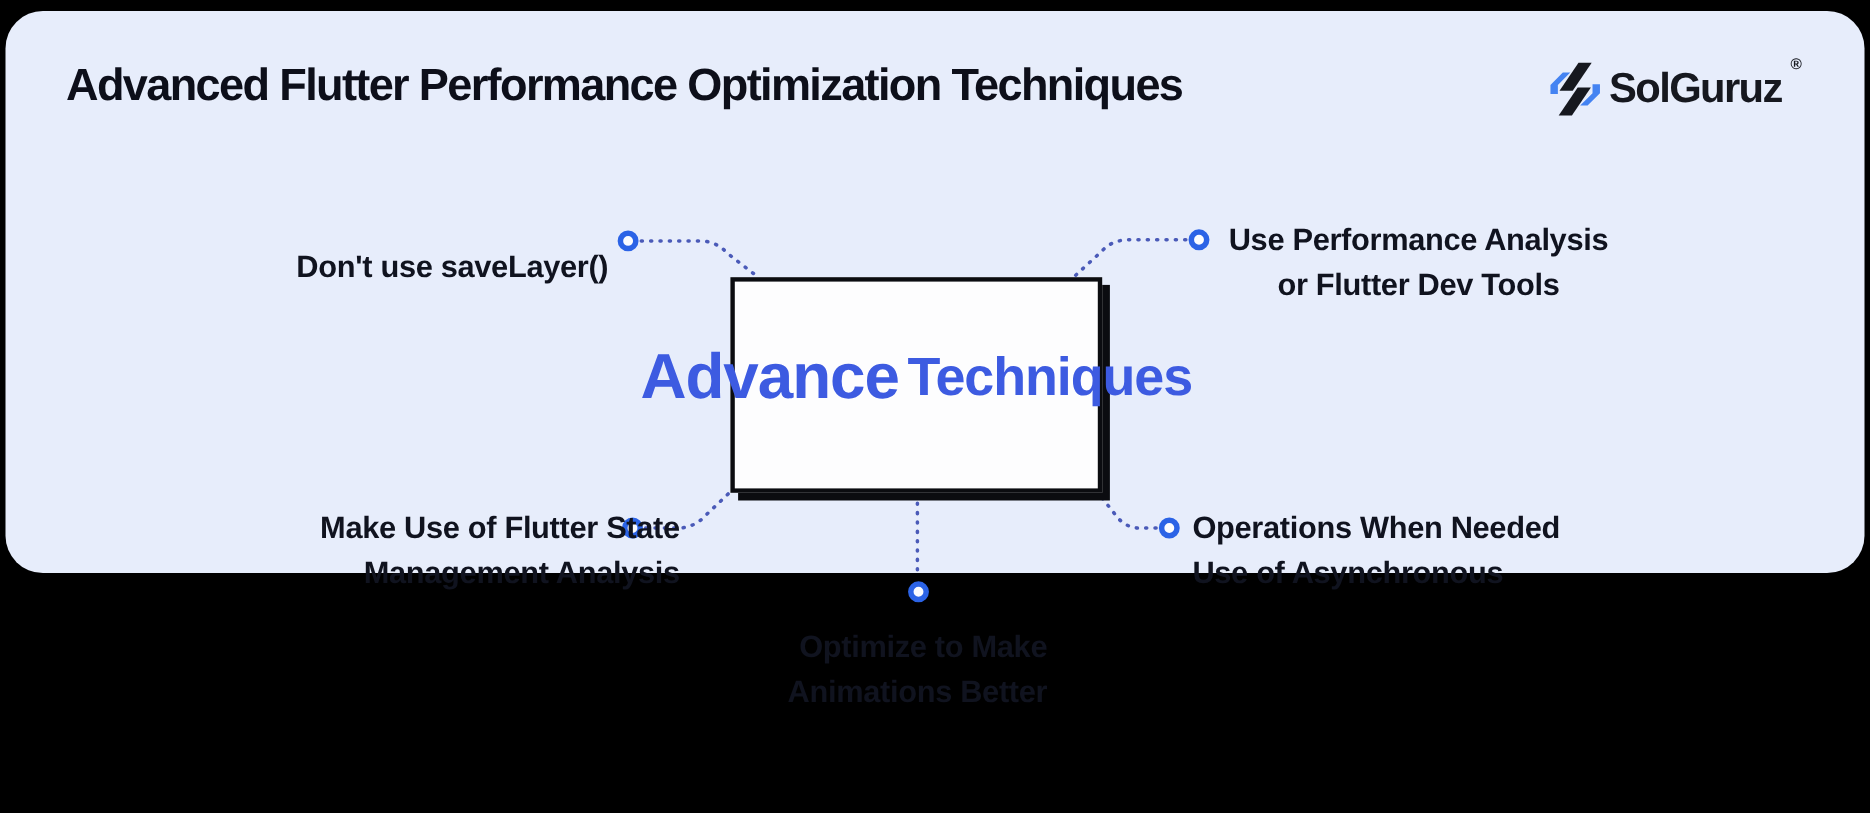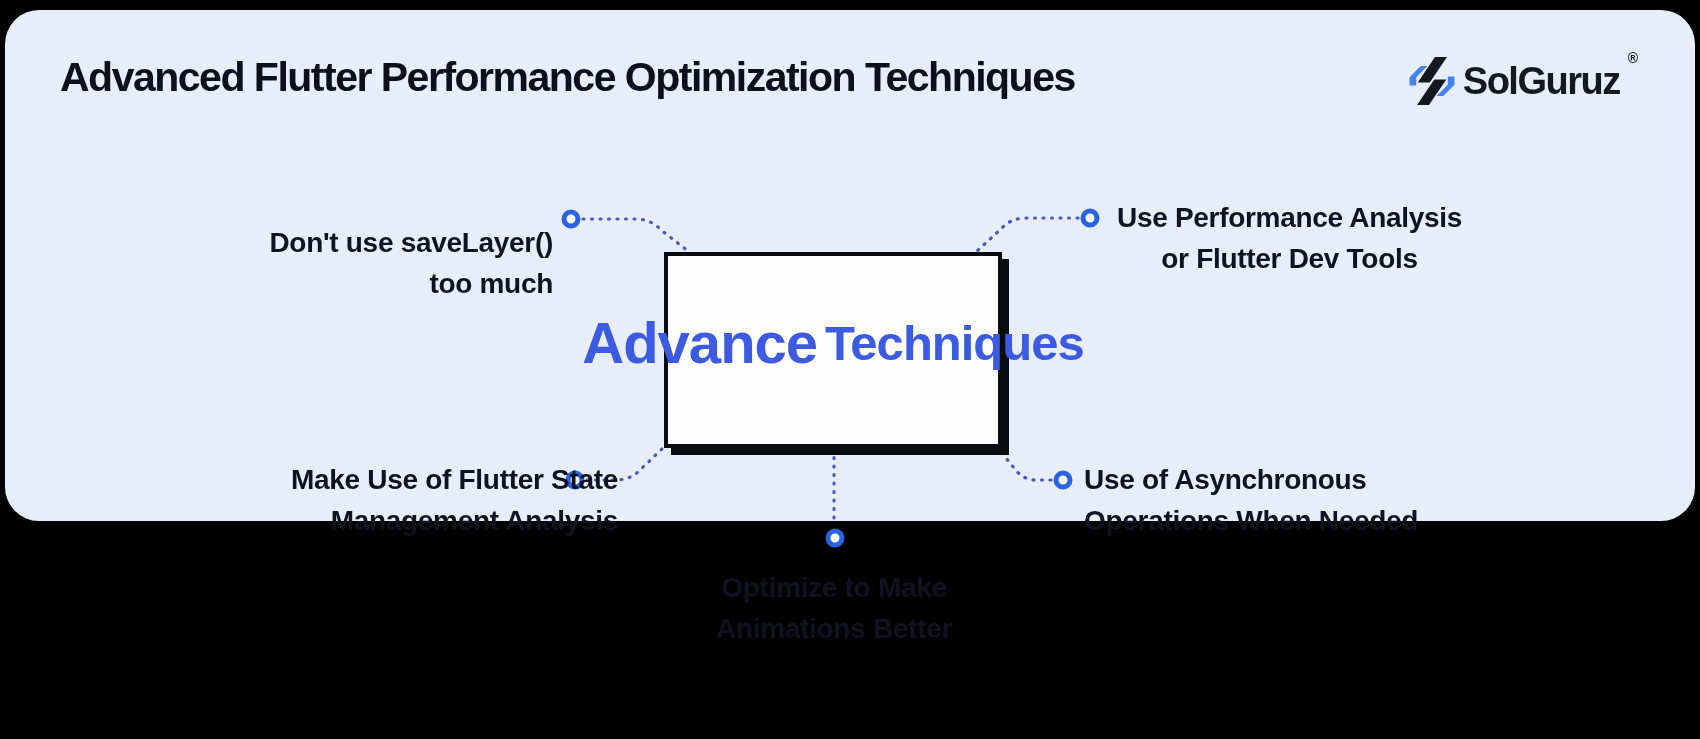--- a/index.html
+++ b/index.html
@@ -98,21 +98,21 @@
     font-size:28px;font-weight:700;letter-spacing:-0.3px;
     line-height:41px;
     color:var(--ink);
     white-space:nowrap;
   }
   .node-label span{display:block;}
   .nl-top-left{top:198px;right:1147px;text-align:right;margin-top:24px;}
   .nl-top-right{top:197px;left:1117px;text-align:center;}
   .nl-bottom-left{top:459px;right:1082px;text-align:right;}
   .nl-bottom-right{top:459px;left:1084px;text-align:left;}
-  .nl-bottom-center{top:567px;left:834px;transform:translateX(-50%);text-align:center;}
+  .nl-bottom-center{top:567px;left:834px;transform:translateX(-50%);text-align:right;}
 </style>
 </head>
 <body>
 
 <div class="stage">
   <div class="card"></div>
 
   <h1 class="page-title">Advanced Flutter Performance Optimization Techniques</h1>
 
   <div class="logo">
@@ -140,35 +140,34 @@
     <circle class="ring" cx="835" cy="538" r="7"></circle>
   </svg>
 
   <div class="center-box">
     <div class="center-title">Advance</div>
     <div class="center-subtitle">Techniques</div>
   </div>
 
   <div class="node-label nl-top-left">
     <span>Don't use saveLayer()</span>
-    <span>too much</span>
   </div>
 
   <div class="node-label nl-top-right">
     <span>Use Performance Analysis</span>
     <span>or Flutter Dev Tools</span>
   </div>
 
   <div class="node-label nl-bottom-left">
     <span>Make Use of Flutter State</span>
     <span>Management Analysis</span>
   </div>
 
   <div class="node-label nl-bottom-right">
+    <span>Operations When Needed</span>
     <span>Use of Asynchronous</span>
-    <span>Operations When Needed</span>
   </div>
 
   <div class="node-label nl-bottom-center">
     <span>Optimize to Make</span>
     <span>Animations Better</span>
   </div>
 </div>
 
 </body></html>

